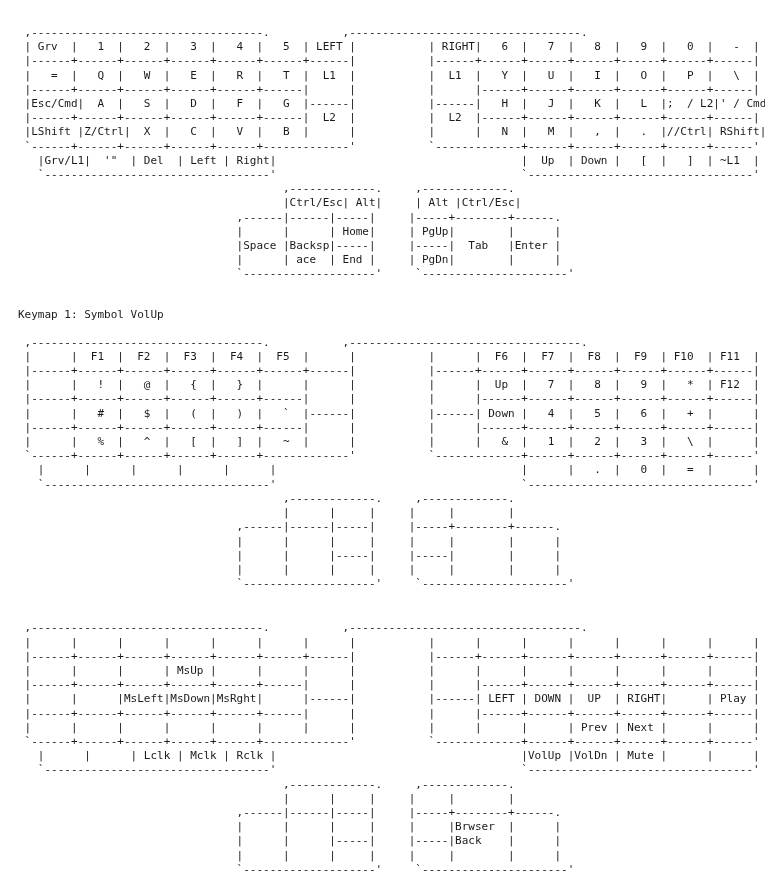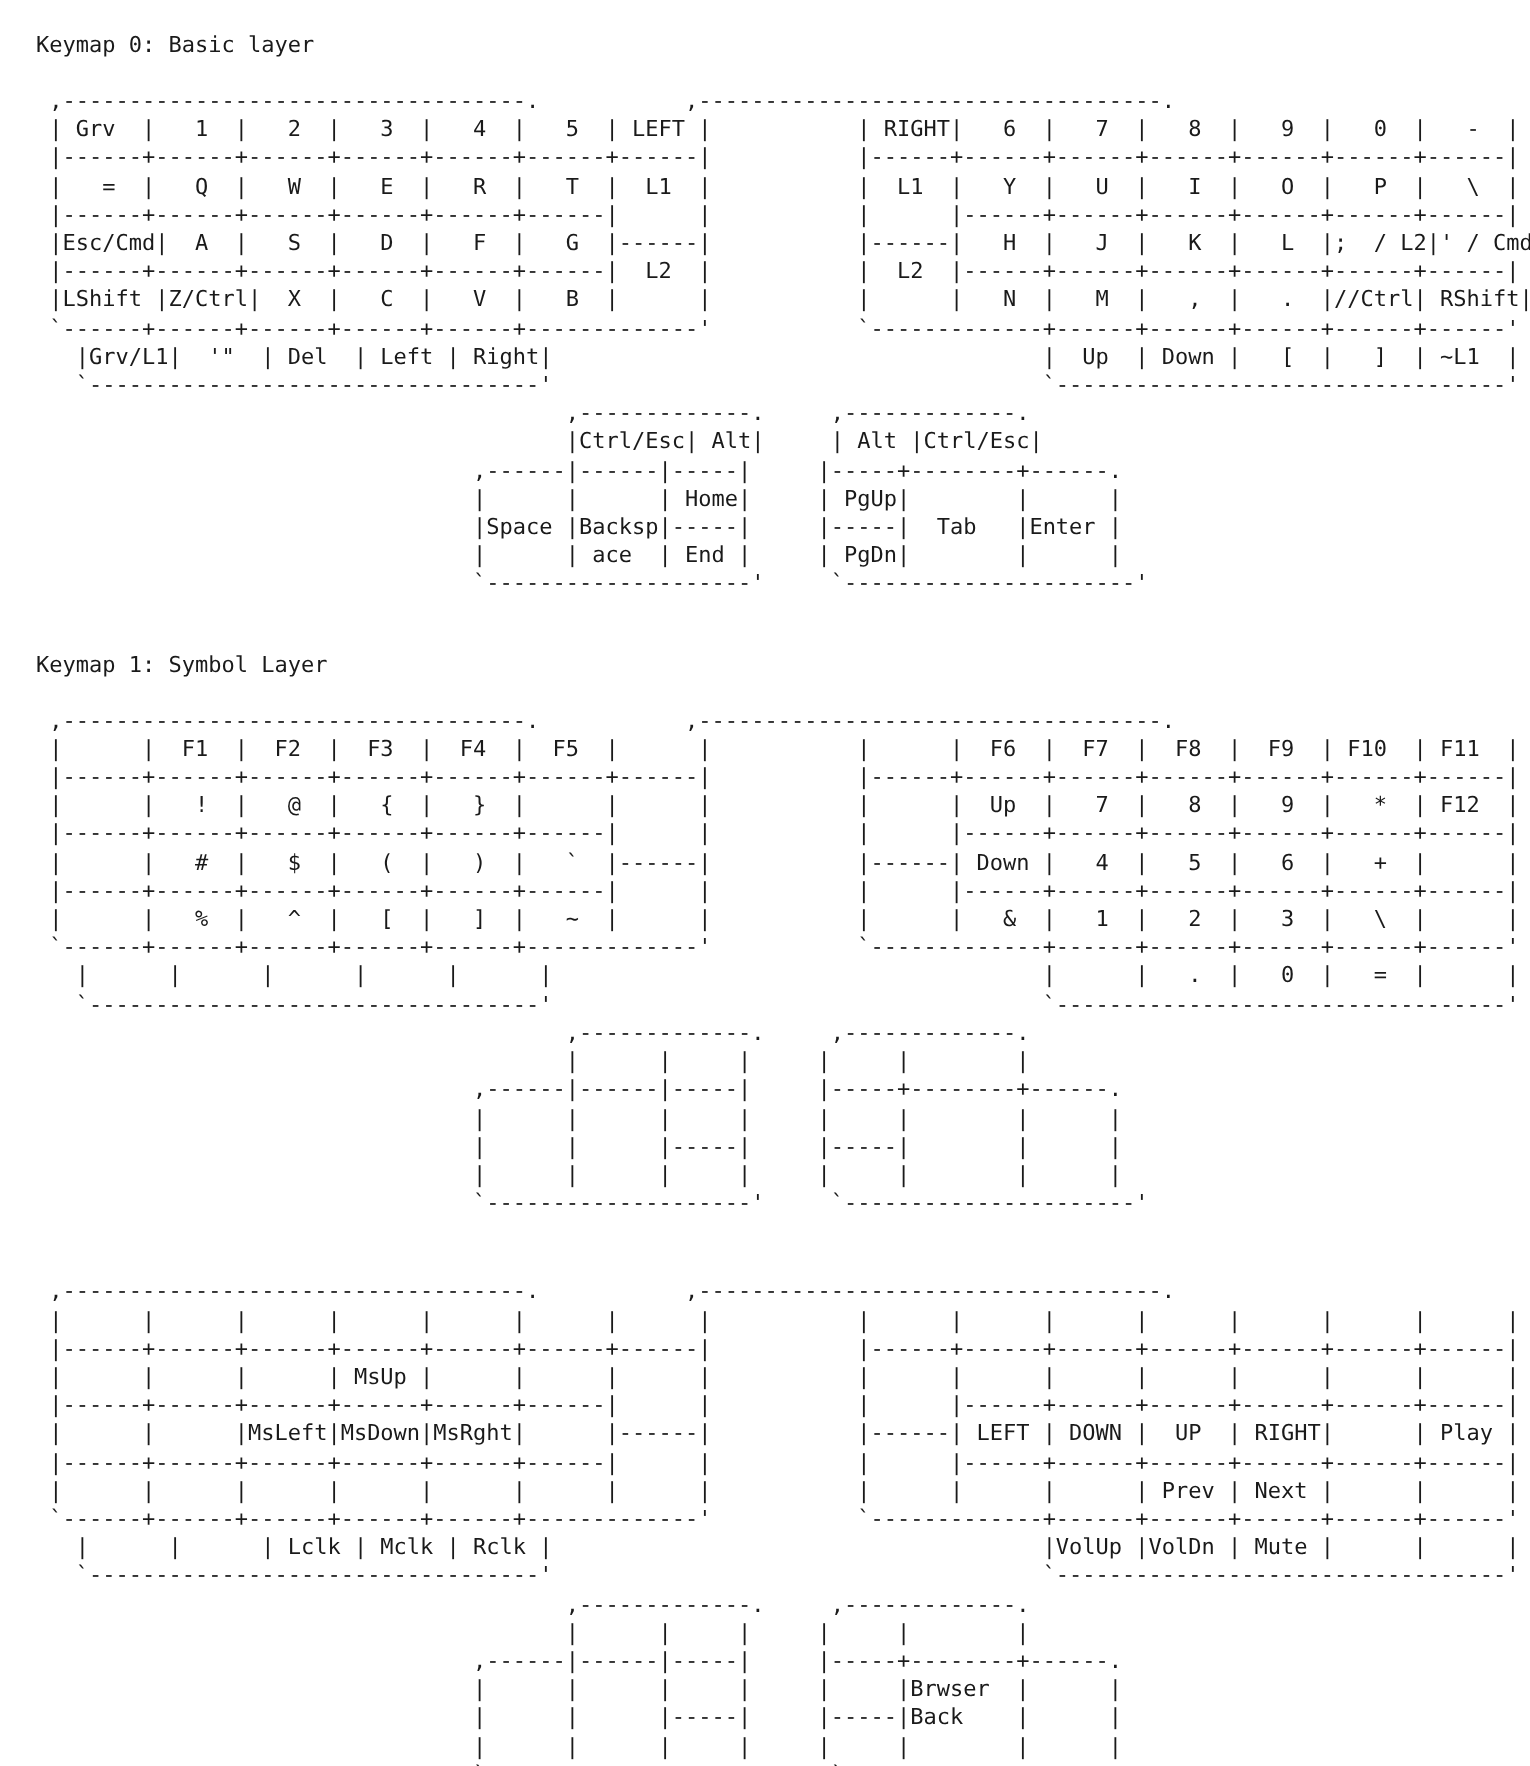--- a/index.html
+++ b/index.html
@@ -47,21 +47,20 @@
   .spacer-lg { height: 26px; }
   .title-pad { padding-top: 16px; }
 </style>
 </head>
 <body>
 
 <div class="page">
 
   <div class="section">
     <div class="title-pad"></div>
-    <div class="section-title">Keymap 0: Basic layer</div>
     <div class="spacer-sm"></div>
     <pre class="art km-block"> ,-----------------------------------.           ,-----------------------------------.
  | Grv  |   1  |   2  |   3  |   4  |   5  | LEFT |           | RIGHT|   6  |   7  |   8  |   9  |   0  |   -  |
  |------+------+------+------+------+------+------|           |------+------+------+------+------+------+------|
  |   =  |   Q  |   W  |   E  |   R  |   T  |  L1  |           |  L1  |   Y  |   U  |   I  |   O  |   P  |   \  |
  |------+------+------+------+------+------|      |           |      |------+------+------+------+------+------|
  |Esc/Cmd|  A  |   S  |   D  |   F  |   G  |------|           |------|   H  |   J  |   K  |   L  |;  / L2|' / Cmd|
  |------+------+------+------+------+------|  L2  |           |  L2  |------+------+------+------+------+------|
  |LShift |Z/Ctrl|  X  |   C  |   V  |   B  |      |           |      |   N  |   M  |   ,  |   .  |//Ctrl| RShift|
  `------+------+------+------+------+-------------'           `-------------+------+------+------+------+------'
@@ -71,21 +70,21 @@
                                         |Ctrl/Esc| Alt|     | Alt |Ctrl/Esc|
                                  ,------|------|-----|     |-----+--------+------.
                                  |      |      | Home|     | PgUp|        |      |
                                  |Space |Backsp|-----|     |-----|  Tab   |Enter |
                                  |      | ace  | End |     | PgDn|        |      |
                                  `--------------------'     `----------------------'</pre>
   </div>
 
   <div class="section">
     <div class="spacer-lg"></div>
-    <div class="section-title">Keymap 1: Symbol Layer</div>
+    <div class="section-title">Keymap 1: Symbol VolUp</div>
     <div class="spacer-sm"></div>
     <pre class="art km-block"> ,-----------------------------------.           ,-----------------------------------.
  |      |  F1  |  F2  |  F3  |  F4  |  F5  |      |           |      |  F6  |  F7  |  F8  |  F9  | F10  | F11  |
  |------+------+------+------+------+------+------|           |------+------+------+------+------+------+------|
  |      |   !  |   @  |   {  |   }  |      |      |           |      |  Up  |   7  |   8  |   9  |   *  | F12  |
  |------+------+------+------+------+------|      |           |      |------+------+------+------+------+------|
  |      |   #  |   $  |   (  |   )  |   `  |------|           |------| Down |   4  |   5  |   6  |   +  |      |
  |------+------+------+------+------+------|      |           |      |------+------+------+------+------+------|
  |      |   %  |   ^  |   [  |   ]  |   ~  |      |           |      |   &amp;  |   1  |   2  |   3  |   \  |      |
  `------+------+------+------+------+-------------'           `-------------+------+------+------+------+------'

